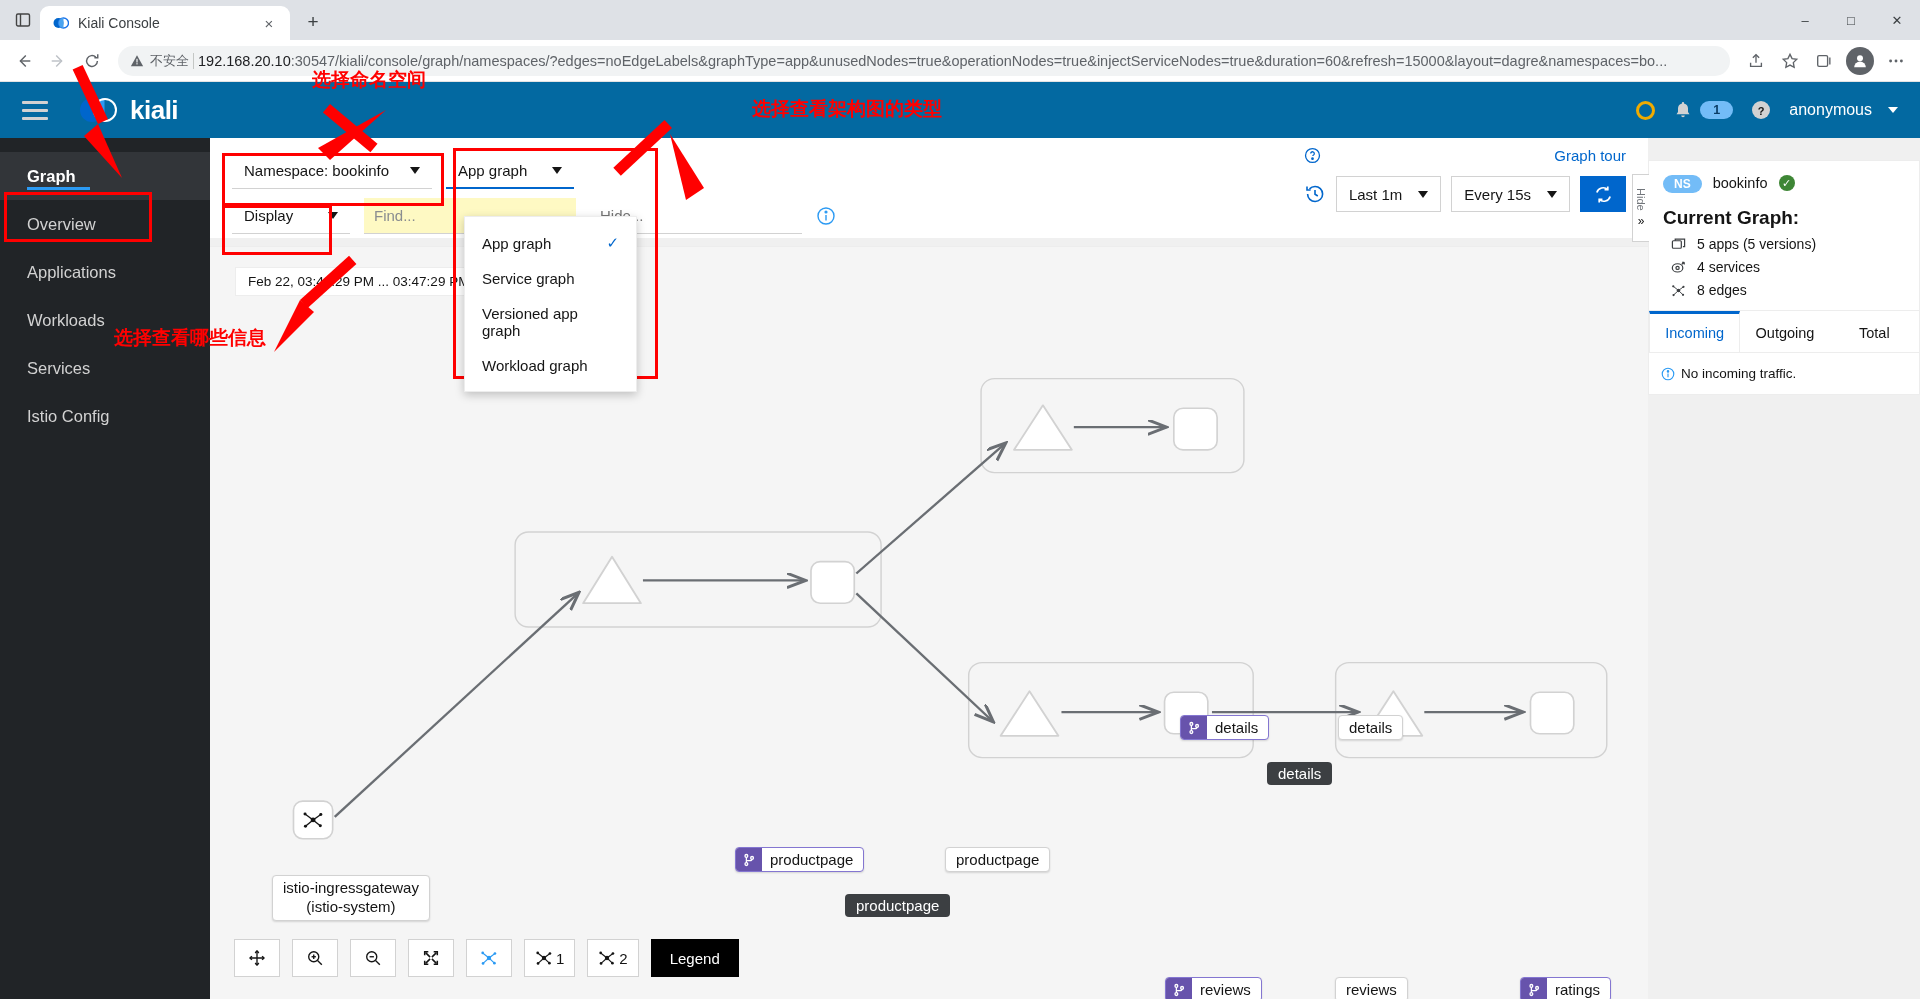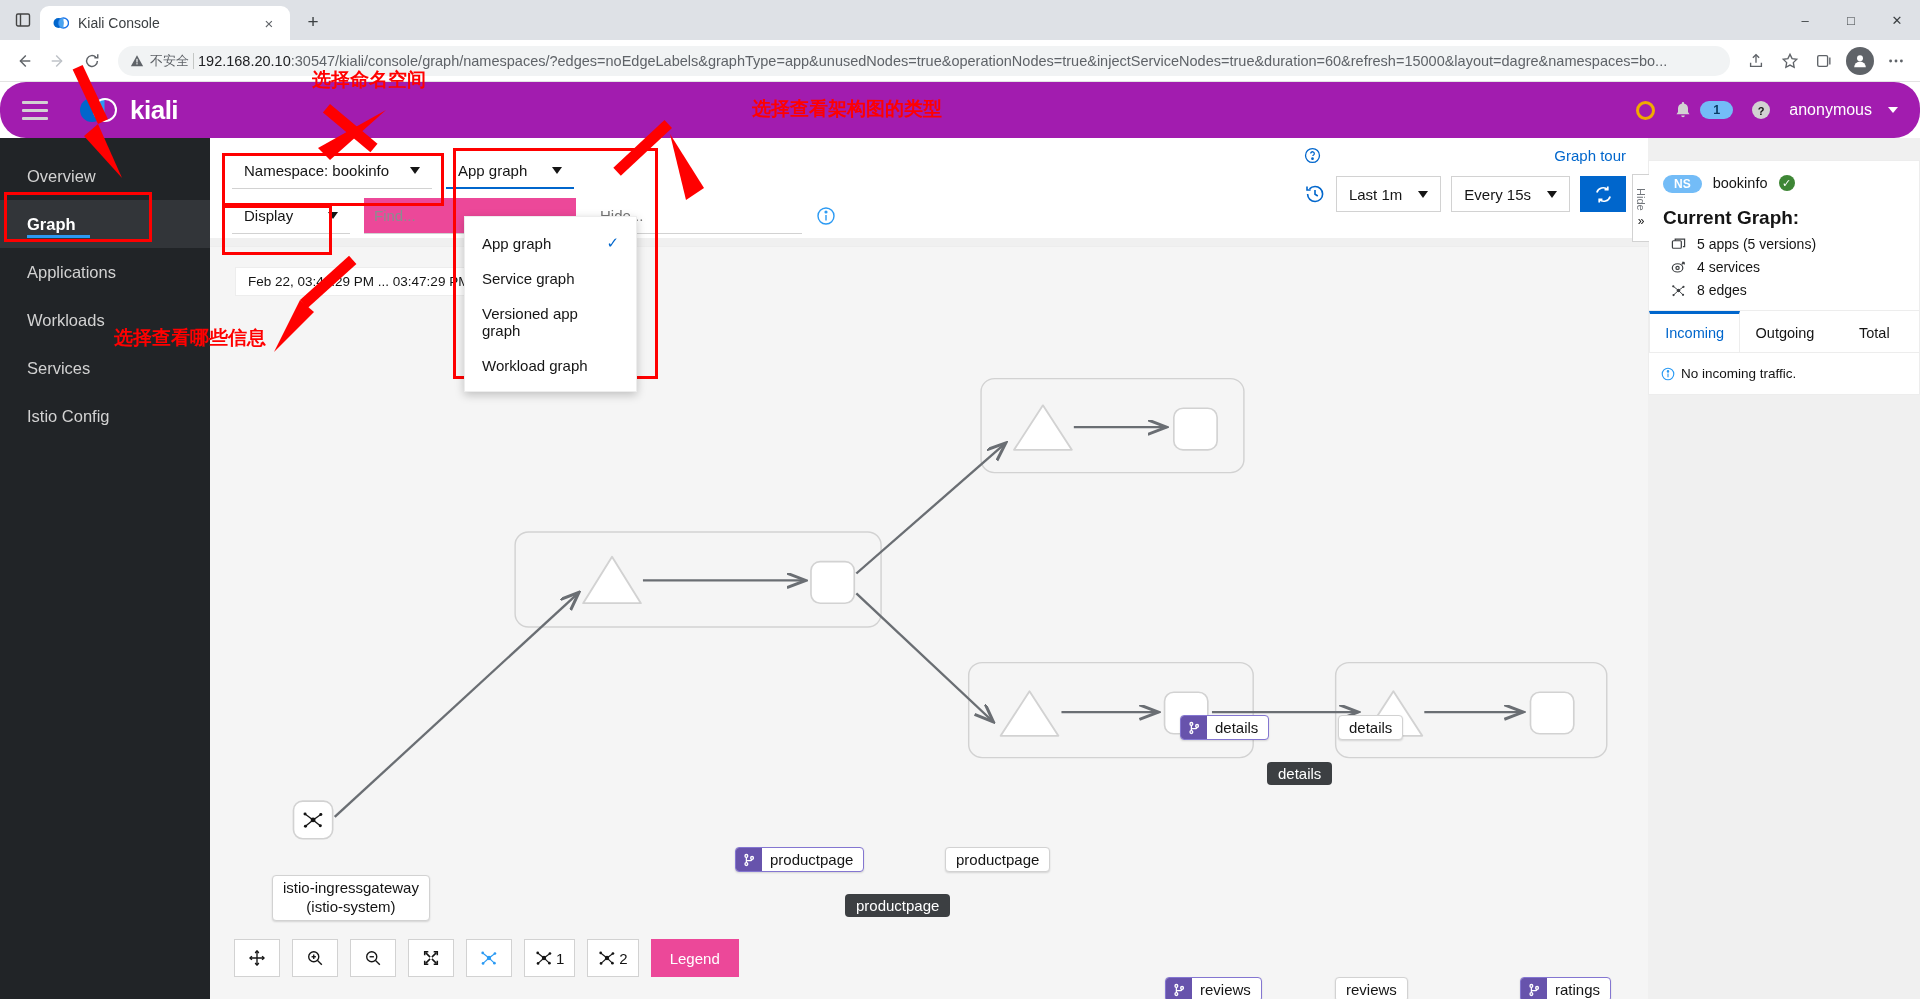--- a/index.html
+++ b/index.html
@@ -57,23 +57,22 @@
   .omni-url b { color:#202124; font-weight:400; }
   .nav-right { display:flex; align-items:center; gap:2px; }
   .avatar-btn { width:28px; height:28px; border-radius:50%; background:#5f6368; color:#fff;
     display:flex; align-items:center; justify-content:center; margin:0 4px; }
   .avatar-btn svg { width:18px; height:18px; }
 
   
   .app { position: relative; width:1920px; height: calc(999px - 82px); background:#fff; }
 
   .masthead {
-    height: 56px; background:#a21caf; display:flex; align-items:center; padding-left: 22px;
+    height: 56px; background:#0369a1; display:flex; align-items:center; padding-left: 22px;
     position: relative;
-    border-radius: 26px;
   }
   .hamburger { width:26px; display:flex; flex-direction:column; gap:5px; cursor:pointer; }
   .hamburger span { display:block; height:3px; background:#d2d2d2; border-radius:1px; }
   .brand { display:flex; align-items:center; gap:10px; margin-left:32px; }
   .brand-logo { position:relative; width:40px; height:28px; }
   .brand-logo .c1 { position:absolute; left:0; top:2px; width:24px; height:24px; border-radius:50%;
     background:#06c; }
   .brand-logo .c2 { position:absolute; left:13px; top:2px; width:24px; height:24px; border-radius:50%;
     background:transparent; border:2.5px solid #fff; }
   .brand-logo .c3 { position:absolute; left:13px; top:2px; width:24px; height:24px; border-radius:50%;
@@ -109,21 +108,21 @@
   .kselect {
     background:#fff; border:none; border-bottom:1px solid #d2d2d2;
     height:36px; display:flex; align-items:center; gap:14px; padding: 0 12px;
     font-size:15px; color:#151515; white-space:nowrap;
   }
   .kselect.focused { border-bottom:2px solid #06c; }
   .tri-down { width:0;height:0;border-left:5px solid transparent;border-right:5px solid transparent;
     border-top:7px solid #151515; }
   .find-input {
     height:36px; border:none; border-bottom:1px solid #d2d2d2; width:212px;
-    font-size:15px; color:#151515; padding: 0 10px; outline:none; background:#ec4899;
+    font-size:15px; color:#151515; padding: 0 10px; outline:none; background:#fef9c3;
     font-family:"Liberation Sans", sans-serif;
   }
   .find-input::placeholder { color:#8a8d90; }
   .hide-input {
     height:36px; border:none; border-bottom:1px solid #d2d2d2; width:212px;
     font-size:15px; padding: 0 10px; outline:none; background:#fff;
     font-family:"Liberation Sans", sans-serif;
   }
   .info-icon { color:#2b9af3; width:20px; height:20px; }
   .info-icon svg { width:20px; height:20px; }
@@ -167,21 +166,21 @@
     padding:3px 11px; white-space:nowrap;
   }
 
   
   .bottom-bar { position:absolute; left:24px; bottom:22px; display:flex; align-items:center; gap:0; }
   .bb { height:38px; min-width:46px; background:#fff; border:1px solid #d2d2d2;
     display:flex; align-items:center; justify-content:center; gap:3px; color:#151515;
     font-size:15px; margin-right:12px; padding:0 10px; }
   .bb svg { width:18px; height:18px; }
   .bb.blue svg { color:#2b9af3; }
-  .legend-btn { height:38px; background:#ec4899; color:#fff; font-size:15px; display:flex;
+  .legend-btn { height:38px; background:#000000; color:#fff; font-size:15px; display:flex;
     align-items:center; padding:0 19px; }
 
   
   .rpanel { width:272px; flex:0 0 272px; background:#f0f0f0; position:relative; padding-top:22px; }
   .hide-tab {
     position:absolute; left:-16px; top:36px; width:17px; height:68px; background:#fff;
     border:1px solid #d2d2d2; border-right:none; display:flex; flex-direction:column;
     align-items:center; justify-content:center; gap:4px;
   }
   .hide-tab .vtxt { writing-mode: vertical-rl; font-size:11px; color:#72767b; }
@@ -351,25 +350,25 @@
         <div class="user">
           <span>anonymous</span>
           <span class="caret"></span>
         </div>
       </div>
     </div>
 
     <div class="body-wrap">
 
       <div class="sidebar">
+        <div class="side-item active">
+          <span>Graph</span>
+        </div>
         <div class="side-item">
           <span>Overview</span>
-        </div>
-        <div class="side-item active">
-          <span>Graph</span>
         </div>
         <div class="side-item">
           <span>Applications</span>
         </div>
         <div class="side-item">
           <span>Workloads</span>
         </div>
         <div class="side-item">
           <span>Services</span>
         </div>

